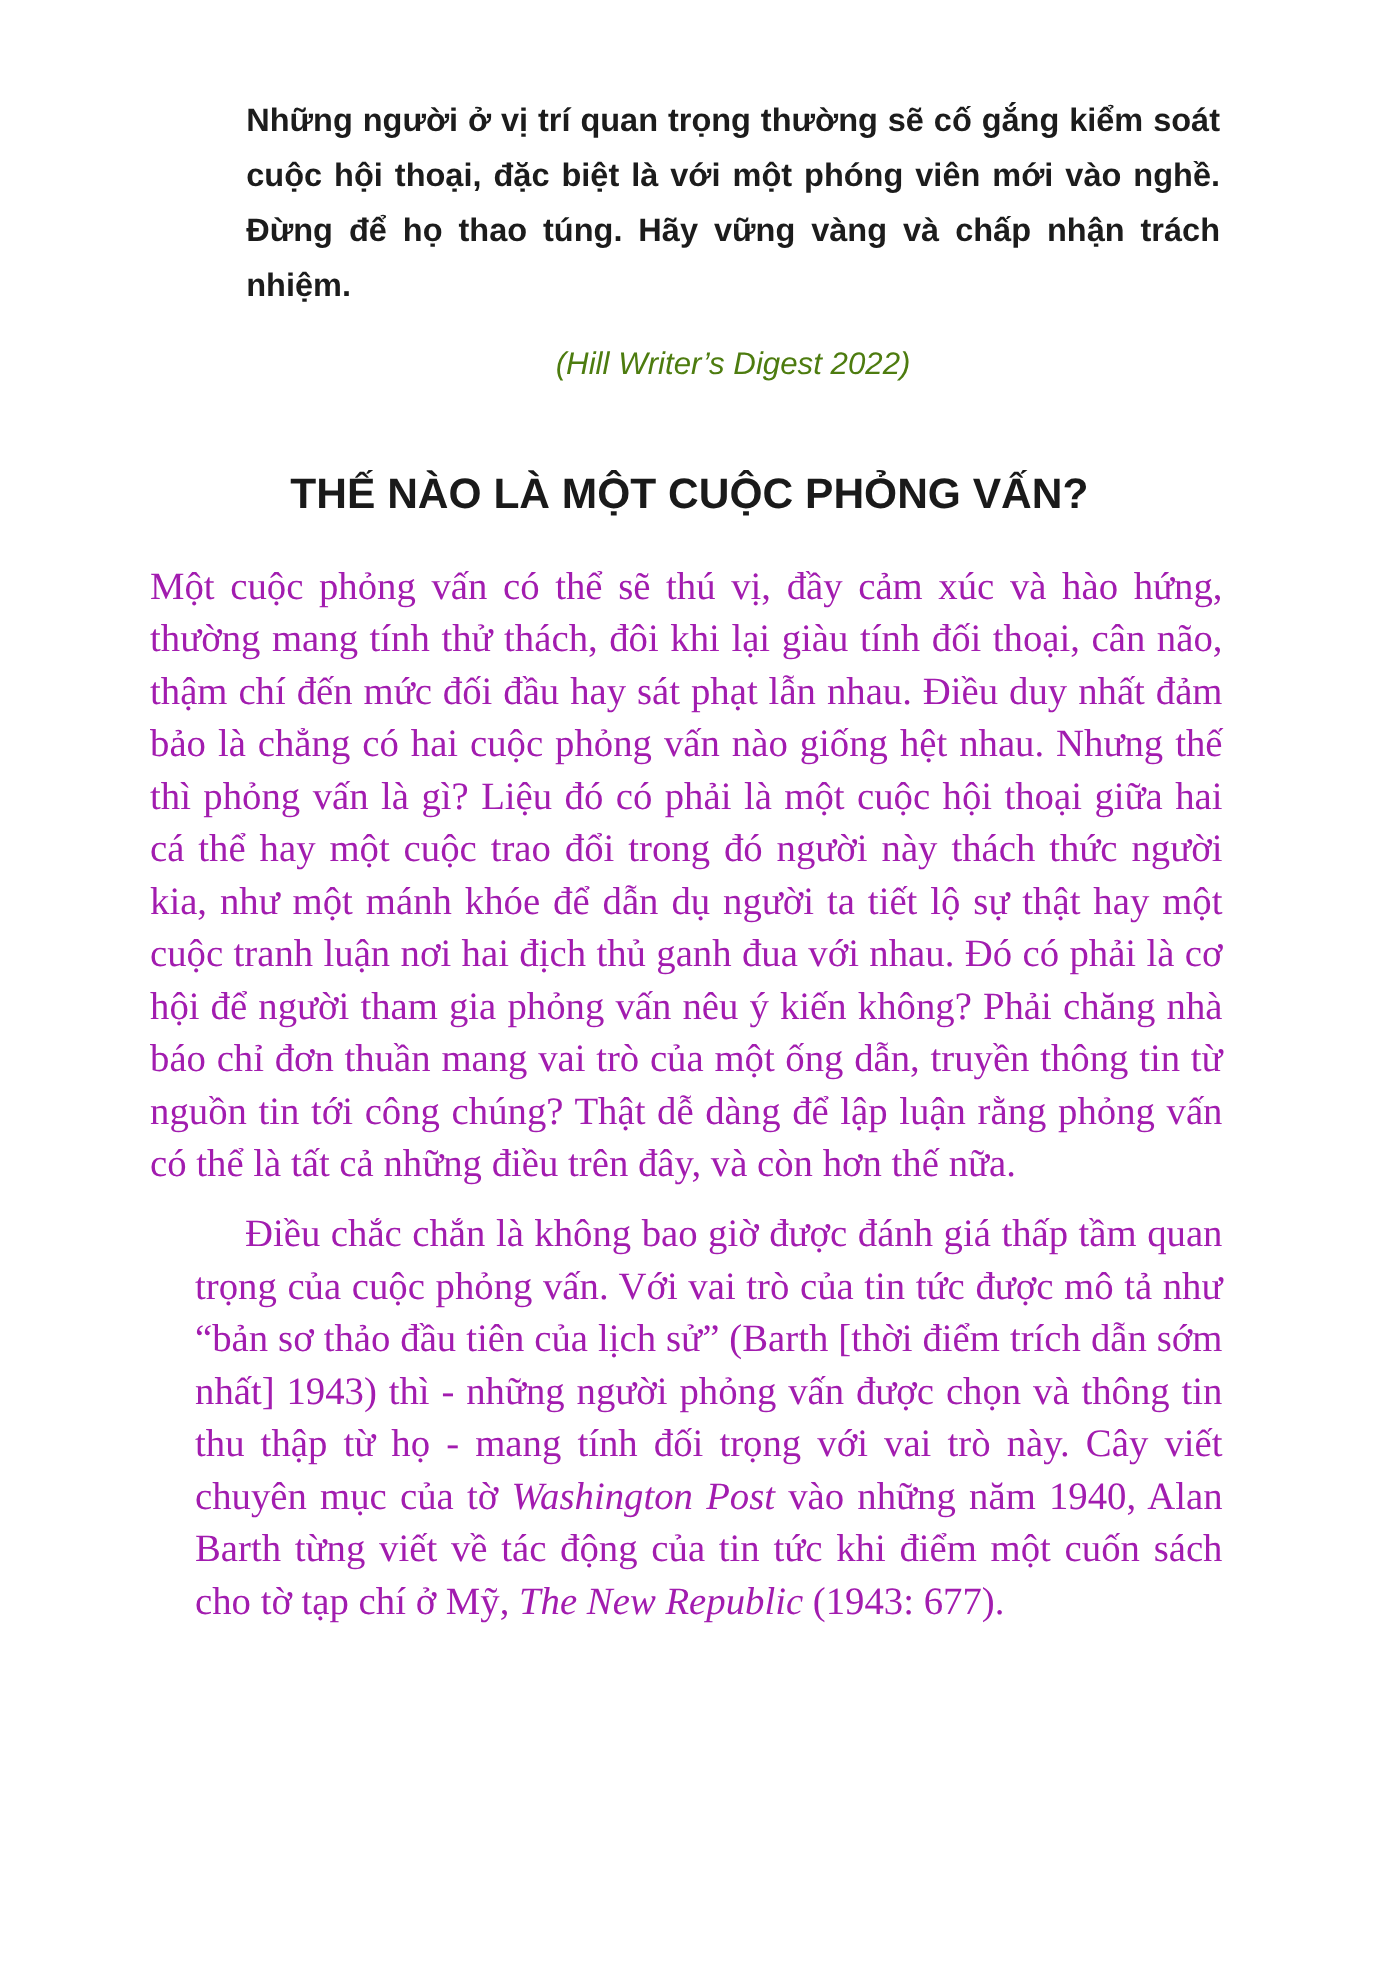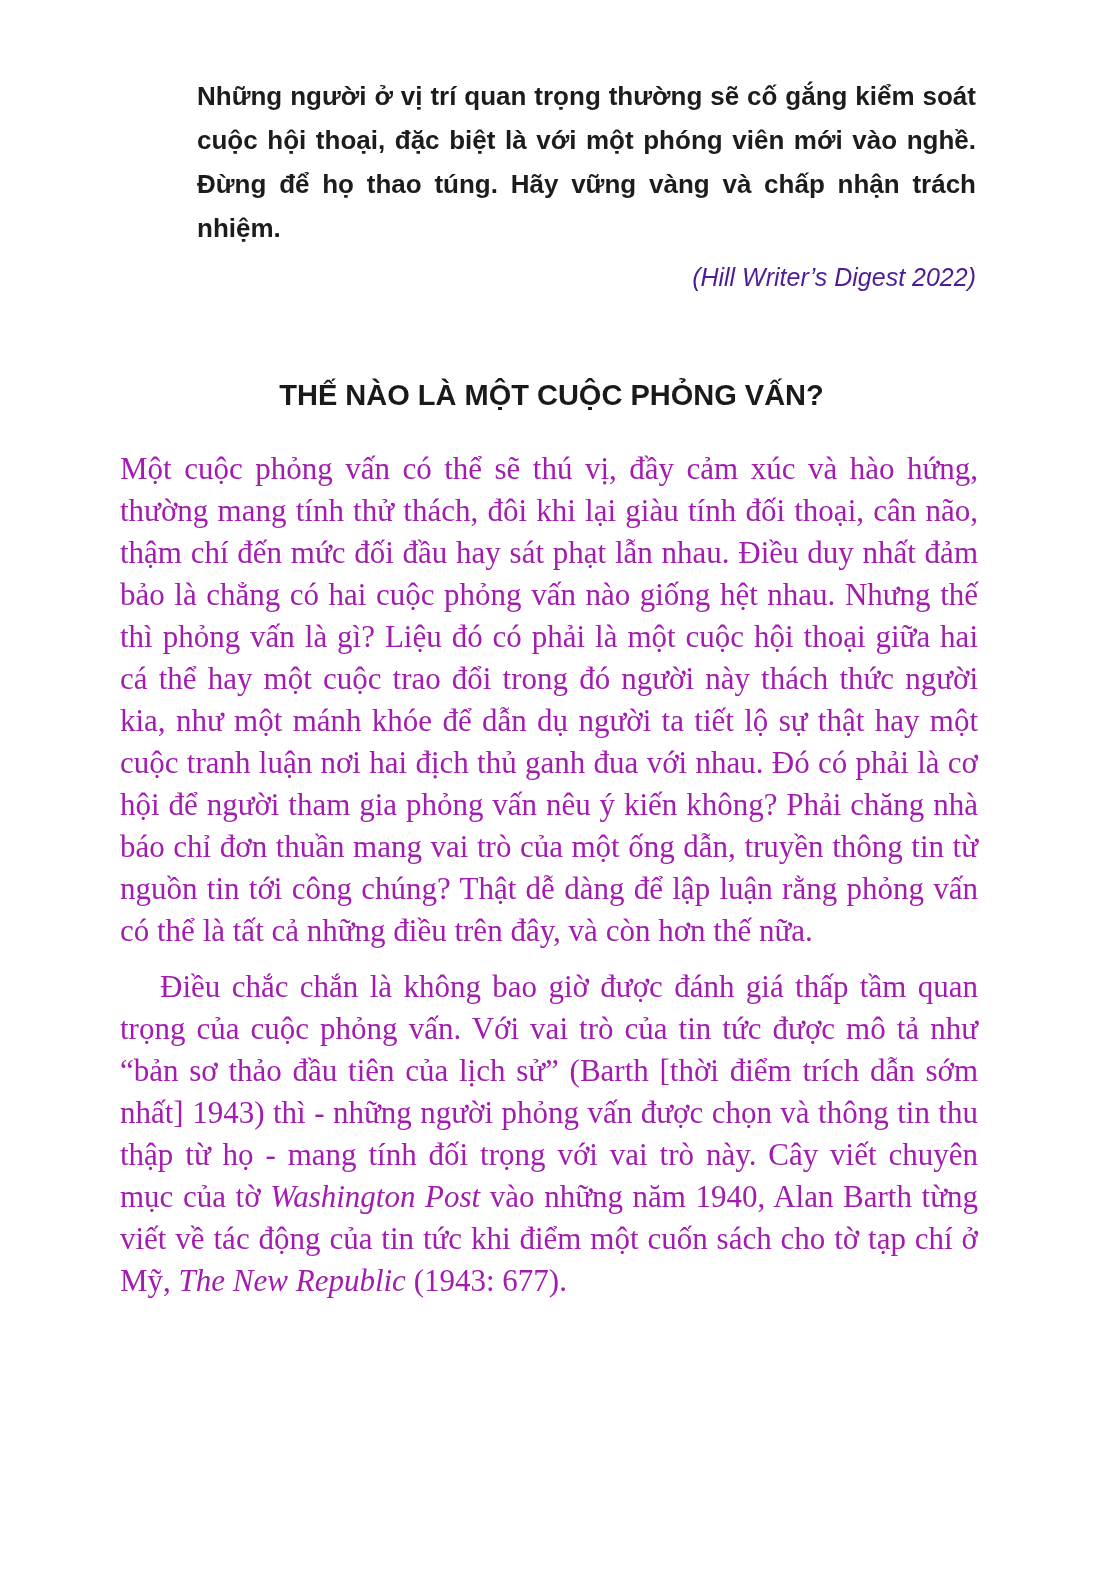--- a/index.html
+++ b/index.html
@@ -27,40 +27,40 @@
   .quote-text {
     margin: 0;
     font-family: "Liberation Sans", "DejaVu Sans", sans-serif;
     font-weight: 700;
     font-size: 26px;
     line-height: 44px;
     text-align: justify;
     color: #1c1c1c;
   }
   .quote-attribution {
-    margin: 12px 0 0 0;
+    margin: 26px 0 0 0;
     font-family: "Liberation Sans", "DejaVu Sans", sans-serif;
     font-style: italic;
     font-weight: 400;
     font-size: 25px;
     line-height: 30px;
-    text-align: right;
-    color: #4c1d95;
+    text-align: center;
+    color: #4d7c0f;
   }
 
   
   .section-heading {
     position: absolute;
     left: 0;
     top: 372px;
     width: 100%;
     margin: 0;
     font-family: "Liberation Sans", "DejaVu Sans", sans-serif;
     font-weight: 700;
-    font-size: 29px;
+    font-size: 34px;
     line-height: 46px;
     text-align: center;
     color: #1a1a1a;
   }
 
   
   .body-text {
     position: absolute;
     left: 120px;
     top: 448px;
@@ -69,20 +69,21 @@
     font-size: 31px;
     line-height: 42px;
     text-align: justify;
     color: #a21caf;
   }
   .body-text p {
     margin: 0;
   }
   .body-text p + p {
     margin-top: 14px;
+    margin-left: 36px;
   }
   .body-text p.indented {
     text-indent: 40px;
   }
   .seg-italic {
     font-style: italic;
   }
 
   
   .footer {

